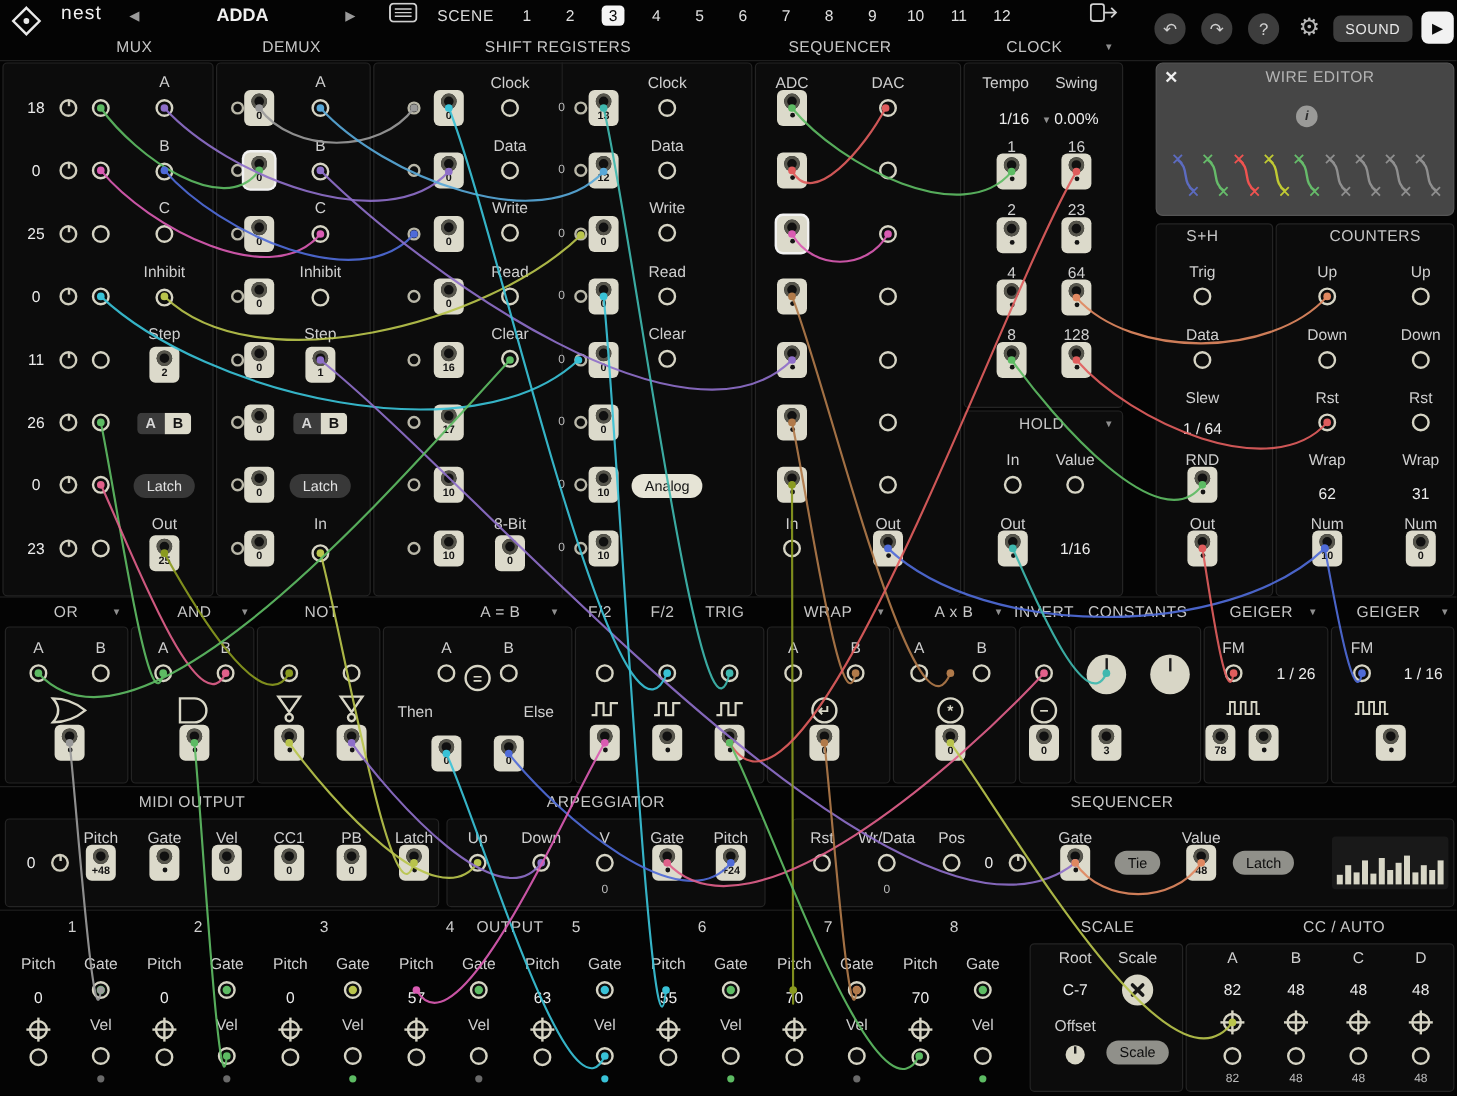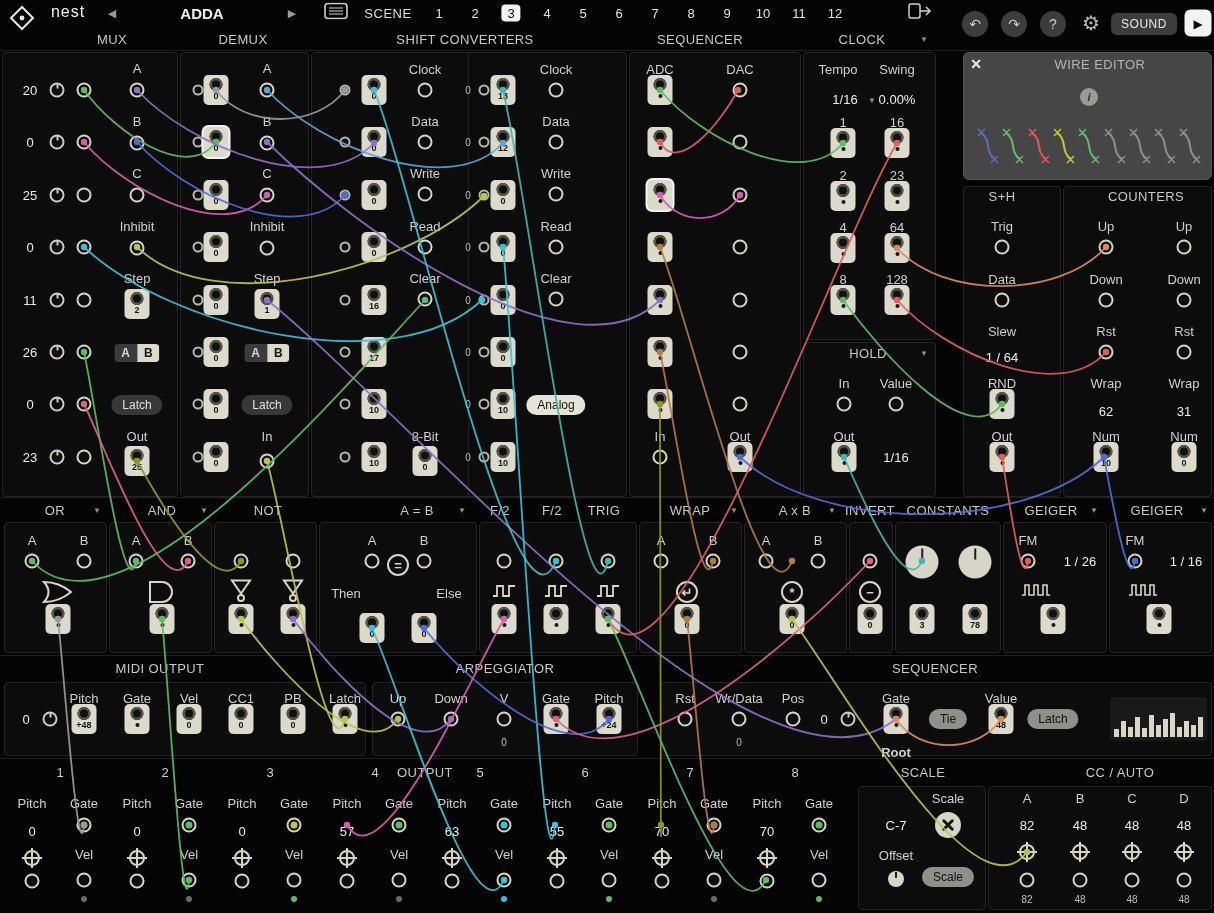--- a/index.html
+++ b/index.html
@@ -130,21 +130,21 @@
       <span>?</span>
     </div>
   <span class="abs gear" style="left:1091px;top:23px">⚙</span>
   <span class="abs sndbtn" style="left:1144px;top:24px">SOUND</span>
   <div class="abs playbtn" style="left:1198px;top:23px">
       <span>▶</span>
     </div>
 
   <span class="abs sec" style="left:112px;top:39px">MUX</span>
   <span class="abs sec" style="left:243px;top:39px">DEMUX</span>
-  <span class="abs sec" style="left:465px;top:39px">SHIFT CONVERTERS</span>
+  <span class="abs sec" style="left:465px;top:39px">SHIFT REGISTERS</span>
   <span class="abs sec" style="left:700px;top:39px">SEQUENCER</span>
   <span class="abs sec" style="left:862px;top:39px">CLOCK</span>
   <span class="abs sec" style="left:1100px;top:64px;color:#b5b5b5">WIRE EDITOR</span>
   <span class="abs sec" style="left:1002px;top:196px">S+H</span>
   <span class="abs sec" style="left:1146px;top:196px">COUNTERS</span>
   <span class="abs sec" style="left:868px;top:353px">HOLD</span>
   <span class="abs sec" style="left:55px;top:510px">OR</span>
   <span class="abs sec" style="left:162px;top:510px">AND</span>
   <span class="abs sec" style="left:268px;top:510px">NOT</span>
   <span class="abs sec" style="left:417px;top:510px">A = B</span>
@@ -313,21 +313,21 @@
     <div class="abs scn scn-a" style="left: 511px; top: 13px;">3</div>
     <div class="abs scn" style="left: 547px; top: 13px;">4</div>
     <div class="abs scn" style="left: 583px; top: 13px;">5</div>
     <div class="abs scn" style="left: 619px; top: 13px;">6</div>
     <div class="abs scn" style="left: 655px; top: 13px;">7</div>
     <div class="abs scn" style="left: 691px; top: 13px;">8</div>
     <div class="abs scn" style="left: 727px; top: 13px;">9</div>
     <div class="abs scn" style="left: 763px; top: 13px;">10</div>
     <div class="abs scn" style="left: 799px; top: 13px;">11</div>
     <div class="abs scn" style="left: 835px; top: 13px;">12</div>
-    <div class="abs vl" style="left: 30px; top: 90px;">20</div>
+    <div class="abs vl" style="left: 30px; top: 90px;">18</div>
     <div class="abs kn" style="left: 57px; top: 90px;"></div>
     <div class="abs pc" style="left: 84px; top: 90px;"></div>
     <div class="abs vl" style="left: 30px; top: 142px;">0</div>
     <div class="abs kn" style="left: 57px; top: 142px;"></div>
     <div class="abs pc" style="left: 84px; top: 142px;"></div>
     <div class="abs vl" style="left: 30px; top: 195px;">25</div>
     <div class="abs kn" style="left: 57px; top: 195px;"></div>
     <div class="abs pc" style="left: 84px; top: 195px;"></div>
     <div class="abs vl" style="left: 30px; top: 247px;">0</div>
     <div class="abs kn" style="left: 57px; top: 247px;"></div>
@@ -783,21 +783,21 @@
     <div class="abs ps" style="left: 870px; top: 619px;">
       <div class="hole"></div>
       <div class="pv">0</div>
     </div>
     <div class="abs knb" style="left: 922px; top: 562px;"></div>
     <div class="abs knb" style="left: 975px; top: 562px;"></div>
     <div class="abs ps" style="left: 922px; top: 619px;">
       <div class="hole"></div>
       <div class="pv">3</div>
     </div>
-    <div class="abs ps" style="left: 975px; top: 619px; text-align: right;">
+    <div class="abs ps" style="left: 1017px; top: 619px; text-align: right;">
       <div class="hole"></div>
       <div class="pv">78</div>
     </div>
     <div class="abs lb" style="left: 1028px; top: 540px;">FM</div>
     <div class="abs pc" style="left: 1028px; top: 561px;"></div>
     <div class="abs vl" style="left: 1080px; top: 561px;">1 / 26</div>
     <div class="abs sym" style="left: 1036px; top: 590px;"><svg width="30" height="14" viewBox="0 0 30 14">
         <path d="M1,12 H4 V2 H8 V12 H13 V2 H17 V12 H22 V2 H26 V12 H29" fill="none" stroke="#d8d6c6" stroke-width="1.6"></path>
       </svg></div>
     <div class="abs ps" style="left: 1053px; top: 619px;">
@@ -988,21 +988,21 @@
     <div class="abs lb" style="left: 819px; top: 803px;">Gate</div>
     <div class="abs vl" style="left: 767px; top: 831px;">70</div>
     <div class="abs pc" style="left: 819px; top: 825px;">
       <div class="dot" style="background: rgb(93, 187, 99);"></div>
     </div>
     <div class="abs px" style="left: 767px; top: 858px;"></div>
     <div class="abs lb" style="left: 819px; top: 854px;">Vel</div>
     <div class="abs pc" style="left: 767px; top: 881px;"></div>
     <div class="abs pc" style="left: 819px; top: 880px;"></div>
     <div class="abs " style="left: 819px; top: 899px; width: 6px; height: 6px; border-radius: 50%; background: rgb(93, 187, 99); z-index: 10;"></div>
-    <div class="abs lb" style="left: 896px; top: 752px; font-weight: bold;">Root</div>
+    <div class="abs lb" style="left: 896px; top: 798px;">Root</div>
     <div class="abs lb" style="left: 948px; top: 798px;">Scale</div>
     <div class="abs vl" style="left: 896px; top: 825px;">C-7</div>
     <div class="abs wr" style="left: 948px; top: 825px;"></div>
     <div class="abs lb" style="left: 896px; top: 855px;">Offset</div>
     <div class="abs kns" style="left: 896px; top: 879px;"></div>
     <div class="abs pill pill-g" style="left: 948px; top: 877px;">Scale</div>
     <div class="abs lb" style="left: 1027px; top: 798px;">A</div>
     <div class="abs vl" style="left: 1027px; top: 825px;">82</div>
     <div class="abs px" style="left: 1027px; top: 852px;"></div>
     <div class="abs pc" style="left: 1027px; top: 880px;"></div>

